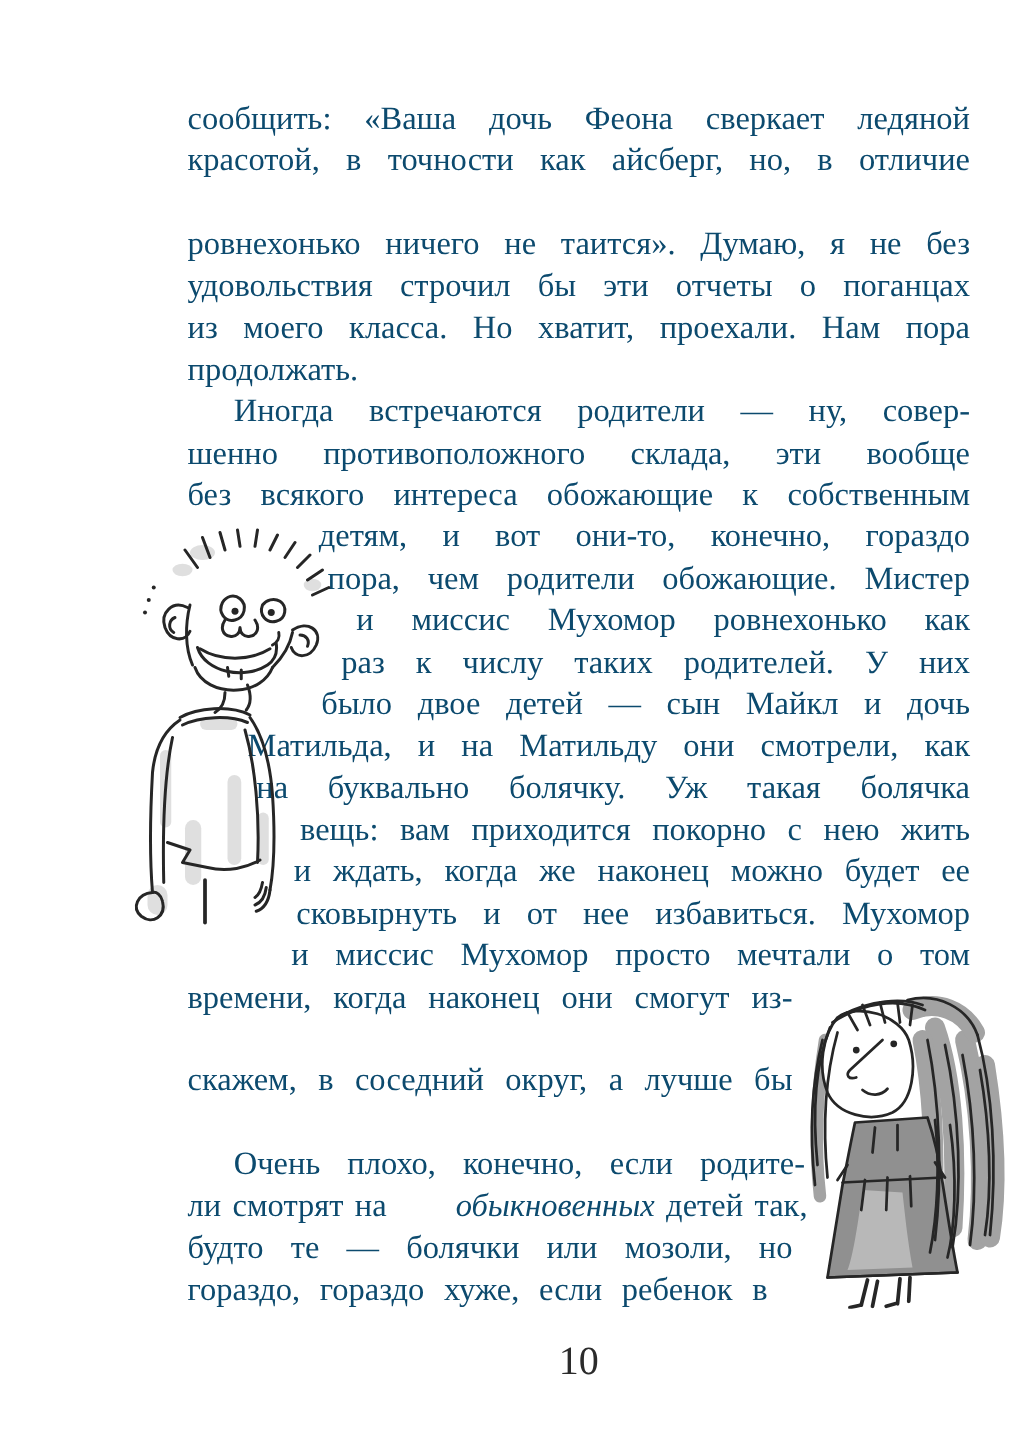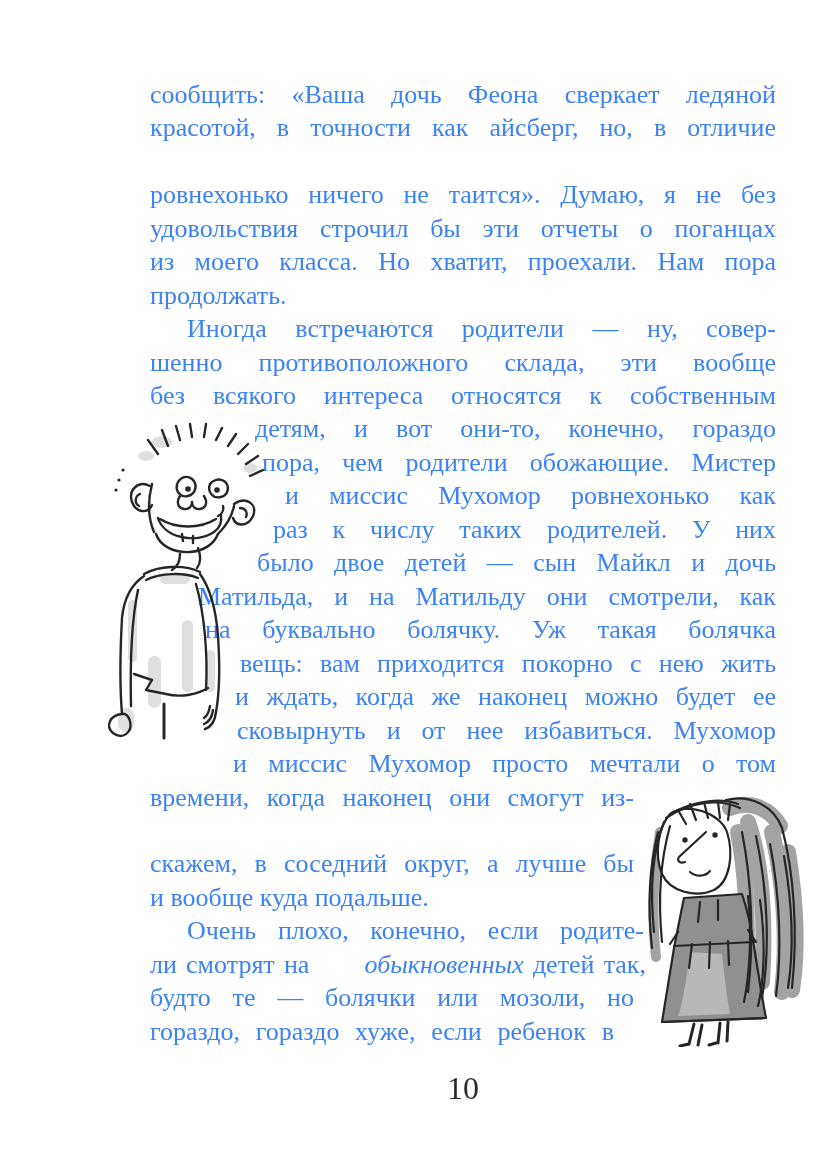--- a/index.html
+++ b/index.html
@@ -10,21 +10,21 @@
     overflow:hidden;
     font-family:"Liberation Serif","DejaVu Serif",serif;
     color:#2b2b2b;
   }
   .ln{
     position:absolute;
     font-size:26px;
     line-height:33px;
     height:33px;
     white-space:normal;
-    color:#3b82f6;
+    color:#0c4a6e;
   }
   .j{
     text-align:justify;
     text-align-last:justify;
     -moz-text-align-last:justify;
     text-justify:inter-word;
   }
   .it{font-style:italic;margin-left:46px;}
   .pagenum{
     position:absolute;
@@ -43,35 +43,34 @@
 
   <div class="ln j" style="top:78px;left:150px;width:626px">сообщить: «Ваша дочь Феона сверкает ледяной</div>
   <div class="ln j" style="top:111px;left:150px;width:626px">красотой, в точности как айсберг, но, в отличие</div>
   <div class="ln j" style="top:178px;left:150px;width:626px">ровнехонько ничего не таится». Думаю, я не без</div>
   <div class="ln j" style="top:212px;left:150px;width:626px">удовольствия строчил бы эти отчеты о поганцах</div>
   <div class="ln j" style="top:245px;left:150px;width:626px">из моего класса. Но хватит, проехали. Нам пора</div>
   <div class="ln" style="top:279px;left:150px;width:626px">продолжать.</div>
 
   <div class="ln j" style="top:312px;left:187px;width:589px">Иногда встречаются родители — ну, совер-</div>
   <div class="ln j" style="top:346px;left:150px;width:626px">шенно противоположного склада, эти вообще</div>
-  <div class="ln j" style="top:379px;left:150px;width:626px">без всякого интереса относятся к собственным</div>
+  <div class="ln j" style="top:379px;left:150px;width:626px">без всякого интереса обожающие к собственным</div>
   <div class="ln j" style="top:412px;left:255px;width:521px">детям, и вот они-то, конечно, гораздо</div>
   <div class="ln j" style="top:446px;left:262px;width:514px">пора, чем родители обожающие. Мистер</div>
   <div class="ln j" style="top:479px;left:285px;width:491px">и миссис Мухомор ровнехонько как</div>
   <div class="ln j" style="top:513px;left:273px;width:503px">раз к числу таких родителей. У них</div>
   <div class="ln j" style="top:546px;left:257px;width:519px">было двое детей — сын Майкл и дочь</div>
   <div class="ln j" style="top:580px;left:198px;width:578px">Матильда, и на Матильду они смотрели, как</div>
   <div class="ln j" style="top:613px;left:205px;width:571px">на буквально болячку. Уж такая болячка</div>
   <div class="ln j" style="top:647px;left:240px;width:536px">вещь: вам приходится покорно с нею жить</div>
   <div class="ln j" style="top:680px;left:235px;width:541px">и ждать, когда же наконец можно будет ее</div>
   <div class="ln j" style="top:714px;left:237px;width:539px">сковырнуть и от нее избавиться. Мухомор</div>
   <div class="ln j" style="top:747px;left:233px;width:543px">и миссис Мухомор просто мечтали о том</div>
   <div class="ln j" style="top:781px;left:150px;width:484px">времени, когда наконец они смогут из-</div>
   <div class="ln j" style="top:847px;left:150px;width:484px">скажем, в соседний округ, а лучше бы</div>
-  <div class="ln" style="top:881px;left:150px;width:626px">и вообще куда подальше.</div>
 
   <div class="ln j" style="top:914px;left:187px;width:457px">Очень плохо, конечно, если родите-</div>
   <div class="ln j" style="top:948px;left:150px;width:496px"><span>ли смотрят на </span><span class="it">обыкновенных</span><span> детей так,</span></div>
   <div class="ln j" style="top:1015px;left:150px;width:464px">гораздо, гораздо хуже, если ребенок в</div>
   <div class="ln j" style="top:981px;left:150px;width:484px">будто те — болячки или мозоли, но</div>
 
   <div class="pagenum">10</div>
 
   <div class="illus" style="left:100px;top:422px;width:170px;height:340px">
     <svg width="170" height="340" viewBox="0 0 170 340" fill="none" stroke="#262626" stroke-width="2.4" stroke-linecap="round" stroke-linejoin="round">

